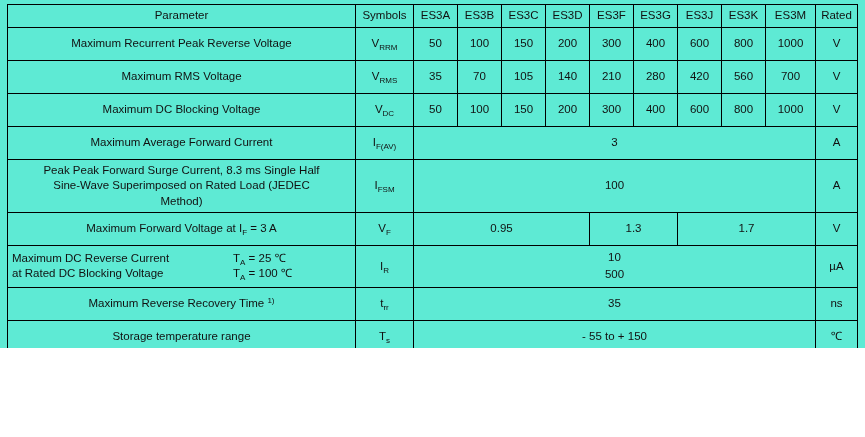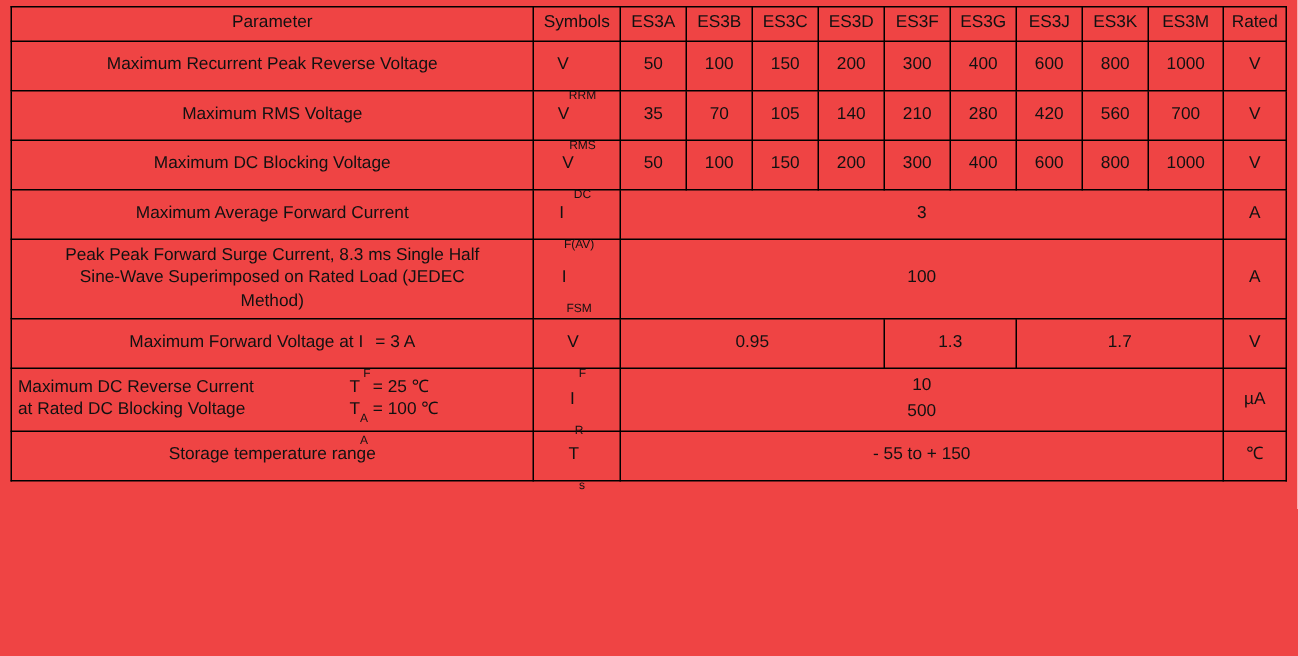--- a/index.html
+++ b/index.html
@@ -6,24 +6,24 @@
     margin: 0;
     padding: 0;
     background: #ffffff;
   }
   body {
     font-family: "Liberation Sans", sans-serif;
     color: #111111;
   }
   #sheet {
     width: 865px;
-    height: 437px;
+    height: 348px;
     position: relative;
     overflow: hidden;
-    background: #ef4444;
+    background: #5eead4;
   }
   table.spec {
     border-collapse: collapse;
     width: 851px;
     margin: 4px 0 0 7px;
     table-layout: fixed;
   }
   table.spec td, table.spec th {
     border: 1px solid #000000;
     font-weight: normal;
@@ -46,21 +46,21 @@
     text-align: center;
   }
   th.hdr {
     font-size: 11.5px;
     padding: 5px 3px;
   }
   sub {
     font-size: 8px;
     vertical-align: baseline;
     position: relative;
-    top: 20px;
+    top: 3px;
   }
   sup {
     font-size: 8px;
     vertical-align: baseline;
     position: relative;
     top: -4px;
   }
   .r-tall td { height: 26px; }
   .param-multi {
     line-height: 1.5;
@@ -195,20 +195,26 @@
           </div>
         </td>
         <td class="sym"><span>I</span><sub>R</sub></td>
         <td colspan="9" class="stack">
           <div>10</div>
           <div>500</div>
         </td>
         <td class="units">µA</td>
       </tr>
 
+      <tr class="r-tall">
+        <td class="param"><span>Maximum Reverse Recovery Time </span><sup>1)</sup></td>
+        <td class="sym"><span>t</span><sub>rr</sub></td>
+        <td colspan="9">35</td>
+        <td class="units">ns</td>
+      </tr>
 
 
 
       <tr class="r-tall">
         <td class="param">Storage temperature range</td>
         <td class="sym"><span>T</span><sub>s</sub></td>
         <td colspan="9">- 55 to + 150</td>
         <td class="units">℃</td>
       </tr>
     </tbody>

